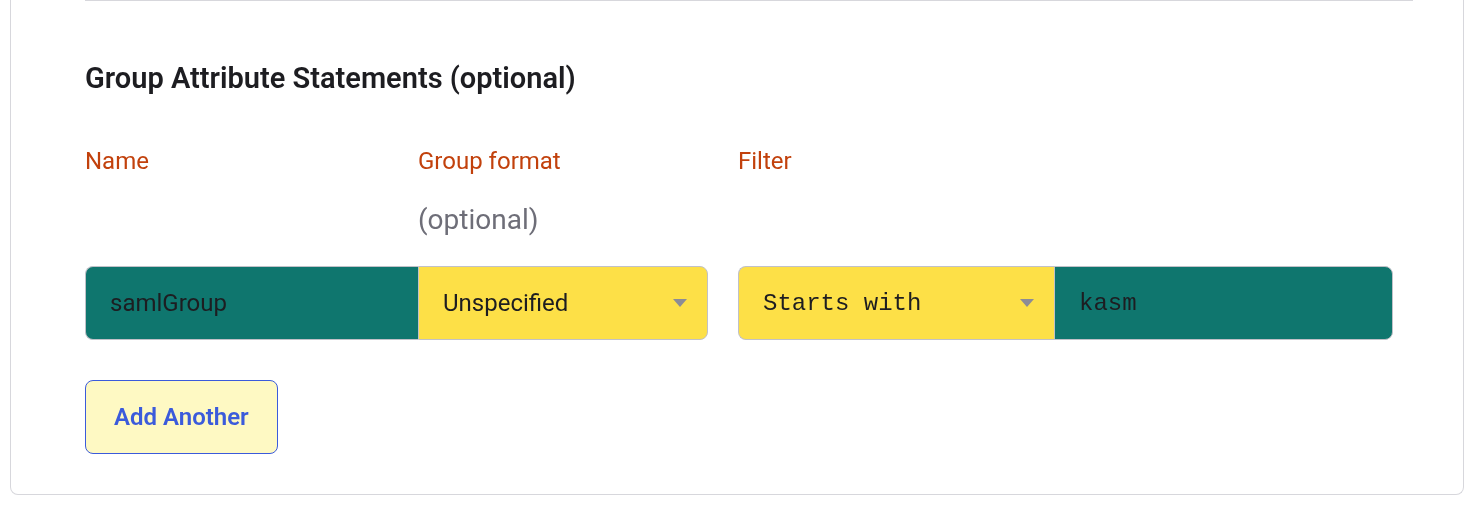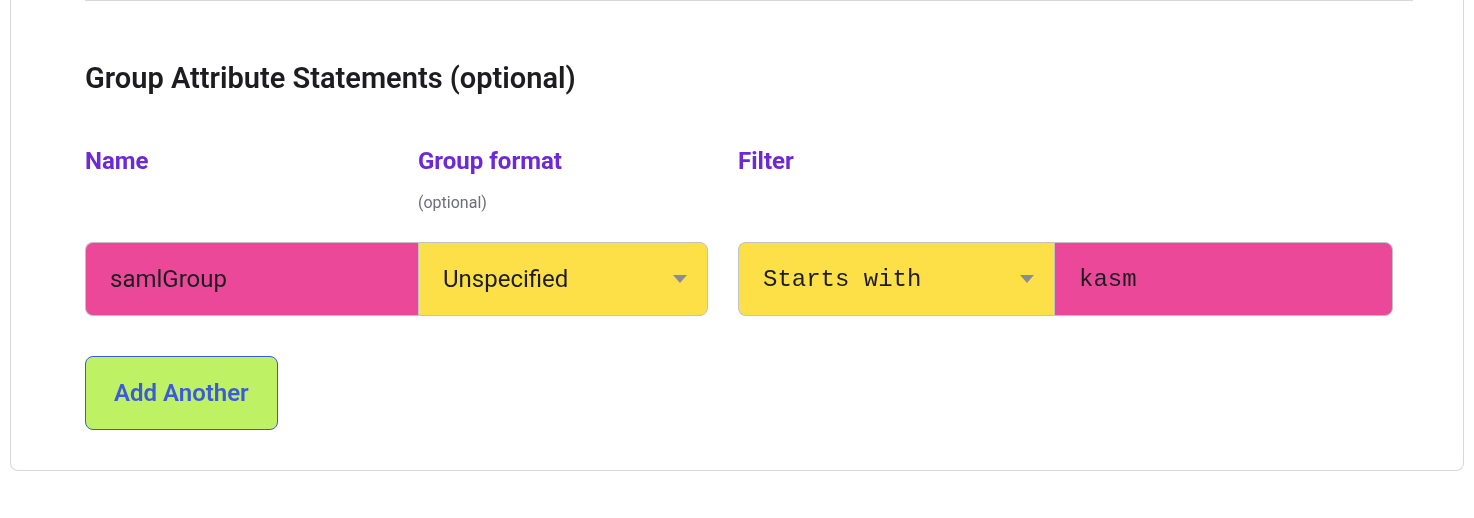--- a/index.html
+++ b/index.html
@@ -42,43 +42,43 @@
     }
     .col-format-header {
       width: 290px;
     }
     .col-filter-header {
       flex: 1;
       margin-left: 30px;
     }
     .col-label {
       font-size: 24px;
-      font-weight: 700;
-      color: #6d28d9;
+      font-weight: 400;
+      color: #c2410c;
     }
     .col-sublabel {
-      font-size: 16px;
+      font-size: 28px;
       font-weight: 400;
       color: #6e6e78;
-      margin-top: 18px;
+      margin-top: 28px;
     }
     .row {
       display: flex;
       align-items: stretch;
       gap: 0;
       margin-bottom: 40px;
     }
     .input-text {
       height: 74px;
       border: 1px solid #c1c1c8;
       border-radius: 8px;
       padding: 0 24px;
       font-size: 24px;
       color: #1d1d21;
-      background: #ec4899;
+      background: #0f766e;
       outline: none;
       font-family: inherit;
     }
     .input-name {
       width: 333px;
       border-top-right-radius: 0;
       border-bottom-right-radius: 0;
       border-right: none;
     }
     .select-wrap {
@@ -143,21 +143,21 @@
       border-top: 8px solid #8c8c96;
     }
     .add-btn {
       display: inline-flex;
       align-items: center;
       justify-content: center;
       height: 74px;
       padding: 0 28px;
       border: 1.5px solid #3b5bdb;
       border-radius: 8px;
-      background: #bef264;
+      background: #fef9c3;
       color: #3b5bdb;
       font-size: 24px;
       font-weight: 600;
       cursor: pointer;
       font-family: inherit;
     }
   </style>
 </head>
 <body>
 

